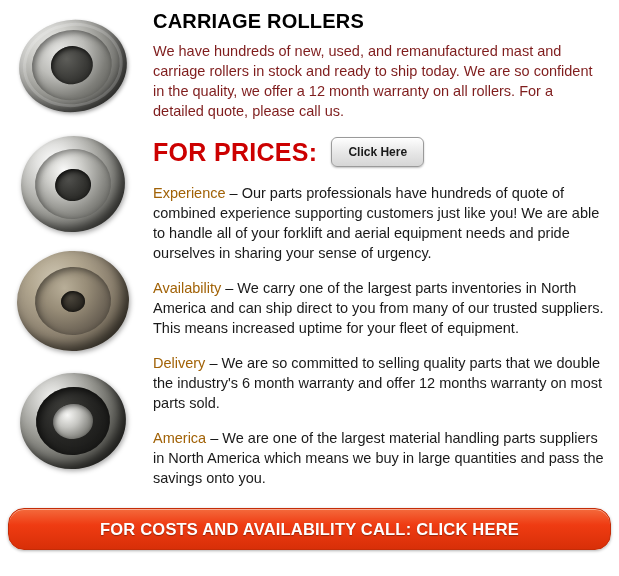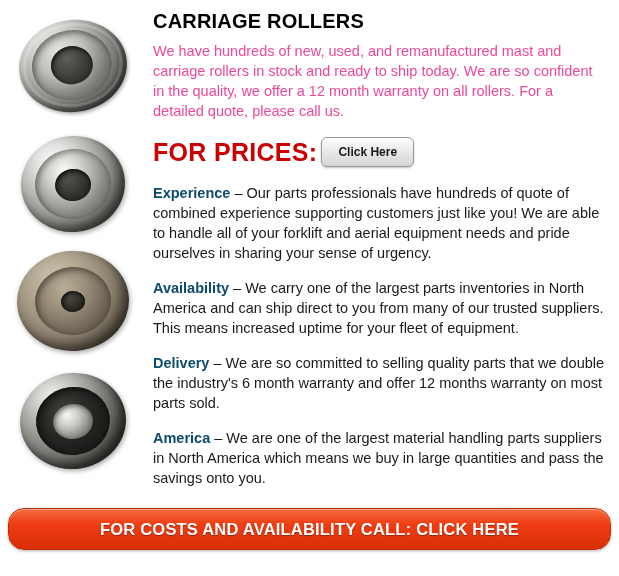--- a/index.html
+++ b/index.html
@@ -182,27 +182,27 @@
   h1.title {
     font-size: 20px;
     font-weight: bold;
     color: #000000;
     margin: 2px 0 8px 0;
     letter-spacing: 0.2px;
   }
   p.intro {
     font-size: 14.5px;
     line-height: 1.38;
-    color: #ec4899;
+    color: #7f1d1d;
     margin: 0 0 16px 0;
   }
   .prices-row {
     display: flex;
     align-items: center;
-    gap: 4px;
+    gap: 14px;
     margin: 2px 0 14px 0;
   }
   .prices-label {
     color: #cc0000;
     font-size: 25px;
     font-weight: bold;
     letter-spacing: 0.3px;
     white-space: nowrap;
   }
   .click-btn {
@@ -219,22 +219,22 @@
     font-family: "Liberation Sans", sans-serif;
     white-space: nowrap;
   }
   .feature {
     font-size: 14.5px;
     line-height: 1.38;
     color: #1a1a1a;
     margin: 0 0 15px 0;
   }
   .feature b {
-    font-weight: bold;
-    color: #0c4a6e;
+    font-weight: normal;
+    color: #a16207;
   }
   .features-block {
     padding-top: 2px;
   }
   .bottom-bar {
     position: absolute;
     left: 8px;
     right: 8px;
     bottom: 9px;
     height: 42px;

